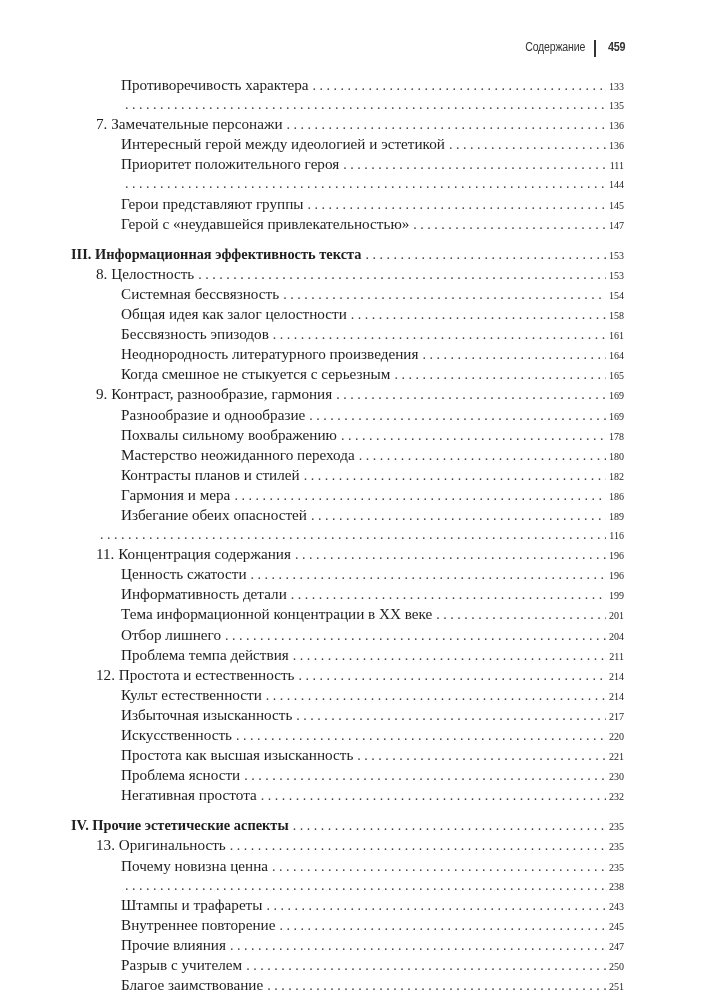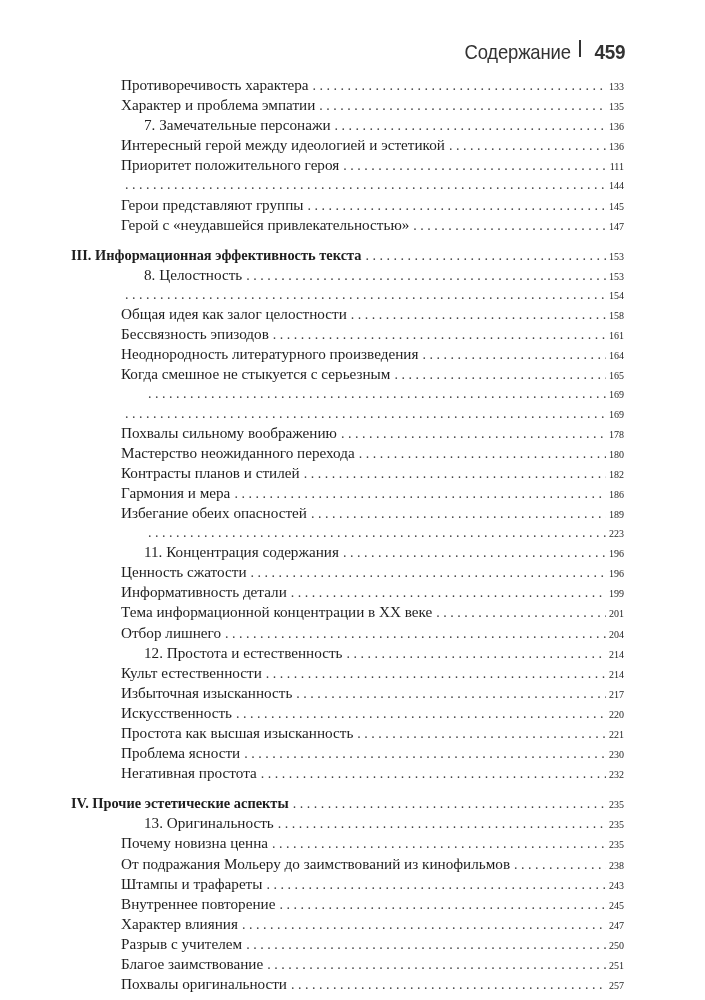--- a/index.html
+++ b/index.html
@@ -12,21 +12,21 @@
       height: 1000px;
       position: relative;
       overflow: hidden;
       color: #1e1e1e;
     }
     .running-head {
       position: absolute;
       top: 40px;
       right: 80px;
       font-family: "Liberation Sans", sans-serif;
-      font-size: 21px;
+      font-size: 12px;
       color: #333;
       display: flex;
       align-items: flex-start;
       letter-spacing: -0.2px;
     }
     .running-head .title {
       transform: scaleX(0.88);
       transform-origin: right center;
     }
     .running-head .sep {
@@ -50,21 +50,21 @@
       font-size: 15.2px;
       line-height: 18.1px;
     }
     .toc-entry {
       display: flex;
       align-items: baseline;
       white-space: nowrap;
       overflow: hidden;
     }
     .toc-entry.level-0 { padding-left: 0; font-weight: bold; font-size: 14.4px; }
-    .toc-entry.level-1 { padding-left: 0; margin-left: 48px; }
+    .toc-entry.level-1 { padding-left: 0; }
     .toc-entry.level-2 { padding-left: 25px; }
     .toc-entry.level-0 { margin-left: -25px; }
     .toc-entry .label {
       flex: 0 0 auto;
     }
     .toc-entry .leader {
       flex: 1 1 auto;
       overflow: hidden;
       color: #444;
       font-weight: normal;
@@ -93,21 +93,20 @@
   <span class="page-num">459</span>
 </div>
 
 <div class="toc" id="toc">
     <div class="toc-entry level-2">
       <span class="label">Противоречивость характера</span>
       <span class="leader"></span>
       <span class="page">133</span>
     </div>
     <div class="toc-entry level-2">
-      <span class="label">Характер и проблема эмпатии</span>
       <span class="leader"></span>
       <span class="page">135</span>
     </div>
     <div class="toc-entry level-1">
       <span class="label">7. Замечательные персонажи</span>
       <span class="leader"></span>
       <span class="page">136</span>
     </div>
     <div class="toc-entry level-2">
       <span class="label">Интересный герой между идеологией и эстетикой</span>
@@ -138,20 +137,21 @@
       <span class="label">III. Информационная эффективность текста</span>
       <span class="leader"></span>
       <span class="page">153</span>
     </div>
     <div class="toc-entry level-1">
       <span class="label">8. Целостность</span>
       <span class="leader"></span>
       <span class="page">153</span>
     </div>
     <div class="toc-entry level-2">
+      <span class="label">Системная бессвязность</span>
       <span class="leader"></span>
       <span class="page">154</span>
     </div>
     <div class="toc-entry level-2">
       <span class="label">Общая идея как залог целостности</span>
       <span class="leader"></span>
       <span class="page">158</span>
     </div>
     <div class="toc-entry level-2">
       <span class="label">Бессвязность эпизодов</span>
@@ -162,24 +162,26 @@
       <span class="label">Неоднородность литературного произведения</span>
       <span class="leader"></span>
       <span class="page">164</span>
     </div>
     <div class="toc-entry level-2">
       <span class="label">Когда смешное не стыкуется с серьезным</span>
       <span class="leader"></span>
       <span class="page">165</span>
     </div>
     <div class="toc-entry level-1">
+      <span class="label">9. Контраст, разнообразие, гармония</span>
       <span class="leader"></span>
       <span class="page">169</span>
     </div>
     <div class="toc-entry level-2">
+      <span class="label">Разнообразие и однообразие</span>
       <span class="leader"></span>
       <span class="page">169</span>
     </div>
     <div class="toc-entry level-2">
       <span class="label">Похвалы сильному воображению</span>
       <span class="leader"></span>
       <span class="page">178</span>
     </div>
     <div class="toc-entry level-2">
       <span class="label">Мастерство неожиданного перехода</span>
@@ -196,21 +198,21 @@
       <span class="leader"></span>
       <span class="page">186</span>
     </div>
     <div class="toc-entry level-2">
       <span class="label">Избегание обеих опасностей</span>
       <span class="leader"></span>
       <span class="page">189</span>
     </div>
     <div class="toc-entry level-1">
       <span class="leader"></span>
-      <span class="page">223</span>
+      <span class="page">116</span>
     </div>
     <div class="toc-entry level-1">
       <span class="label">11. Концентрация содержания</span>
       <span class="leader"></span>
       <span class="page">196</span>
     </div>
     <div class="toc-entry level-2">
       <span class="label">Ценность сжатости</span>
       <span class="leader"></span>
       <span class="page">196</span>
@@ -222,20 +224,25 @@
     </div>
     <div class="toc-entry level-2">
       <span class="label">Тема информационной концентрации в XX веке</span>
       <span class="leader"></span>
       <span class="page">201</span>
     </div>
     <div class="toc-entry level-2">
       <span class="label">Отбор лишнего</span>
       <span class="leader"></span>
       <span class="page">204</span>
+    </div>
+    <div class="toc-entry level-2">
+      <span class="label">Проблема темпа действия</span>
+      <span class="leader"></span>
+      <span class="page">211</span>
     </div>
     <div class="toc-entry level-1">
       <span class="label">12. Простота и естественность</span>
       <span class="leader"></span>
       <span class="page">214</span>
     </div>
     <div class="toc-entry level-2">
       <span class="label">Культ естественности</span>
       <span class="leader"></span>
       <span class="page">214</span>
@@ -275,36 +282,35 @@
       <span class="label">13. Оригинальность</span>
       <span class="leader"></span>
       <span class="page">235</span>
     </div>
     <div class="toc-entry level-2">
       <span class="label">Почему новизна ценна</span>
       <span class="leader"></span>
       <span class="page">235</span>
     </div>
     <div class="toc-entry level-2">
-      <span class="label">От подражания Мольеру до заимствований из кинофильмов</span>
       <span class="leader"></span>
       <span class="page">238</span>
     </div>
     <div class="toc-entry level-2">
       <span class="label">Штампы и трафареты</span>
       <span class="leader"></span>
       <span class="page">243</span>
     </div>
     <div class="toc-entry level-2">
       <span class="label">Внутреннее повторение</span>
       <span class="leader"></span>
       <span class="page">245</span>
     </div>
     <div class="toc-entry level-2">
-      <span class="label">Характер влияния</span>
+      <span class="label">Прочие влияния</span>
       <span class="leader"></span>
       <span class="page">247</span>
     </div>
     <div class="toc-entry level-2">
       <span class="label">Разрыв с учителем</span>
       <span class="leader"></span>
       <span class="page">250</span>
     </div>
     <div class="toc-entry level-2">
       <span class="label">Благое заимствование</span>

